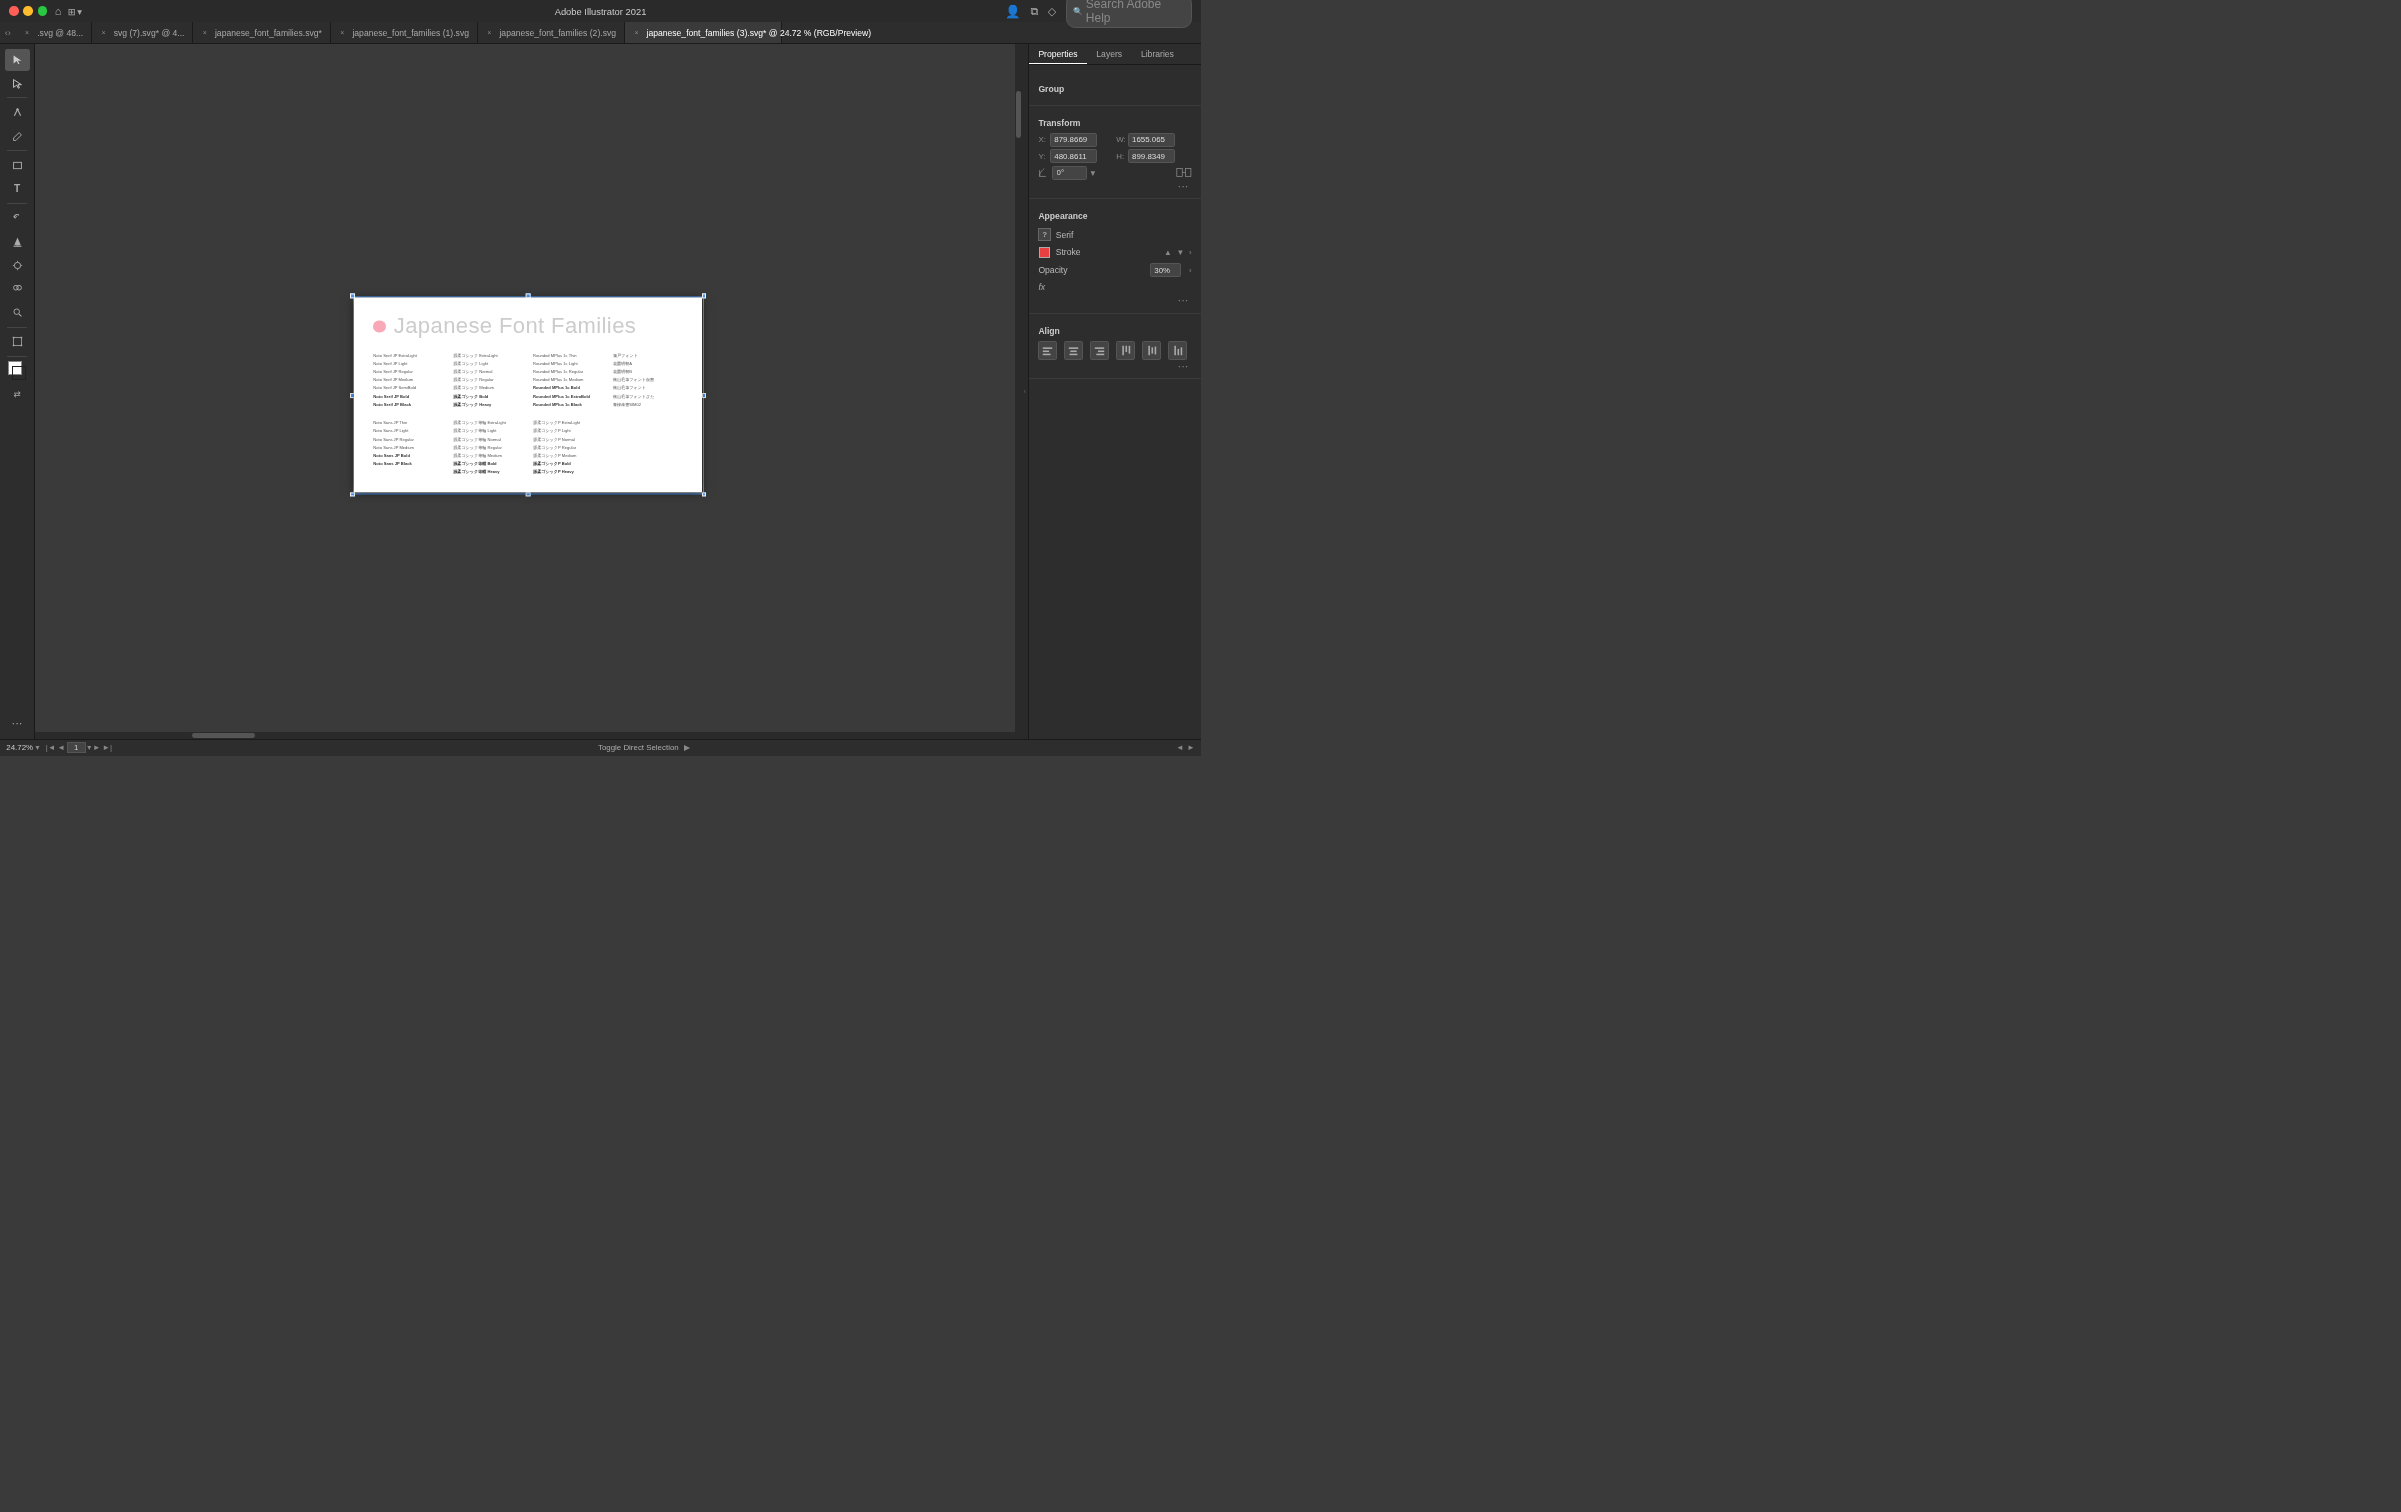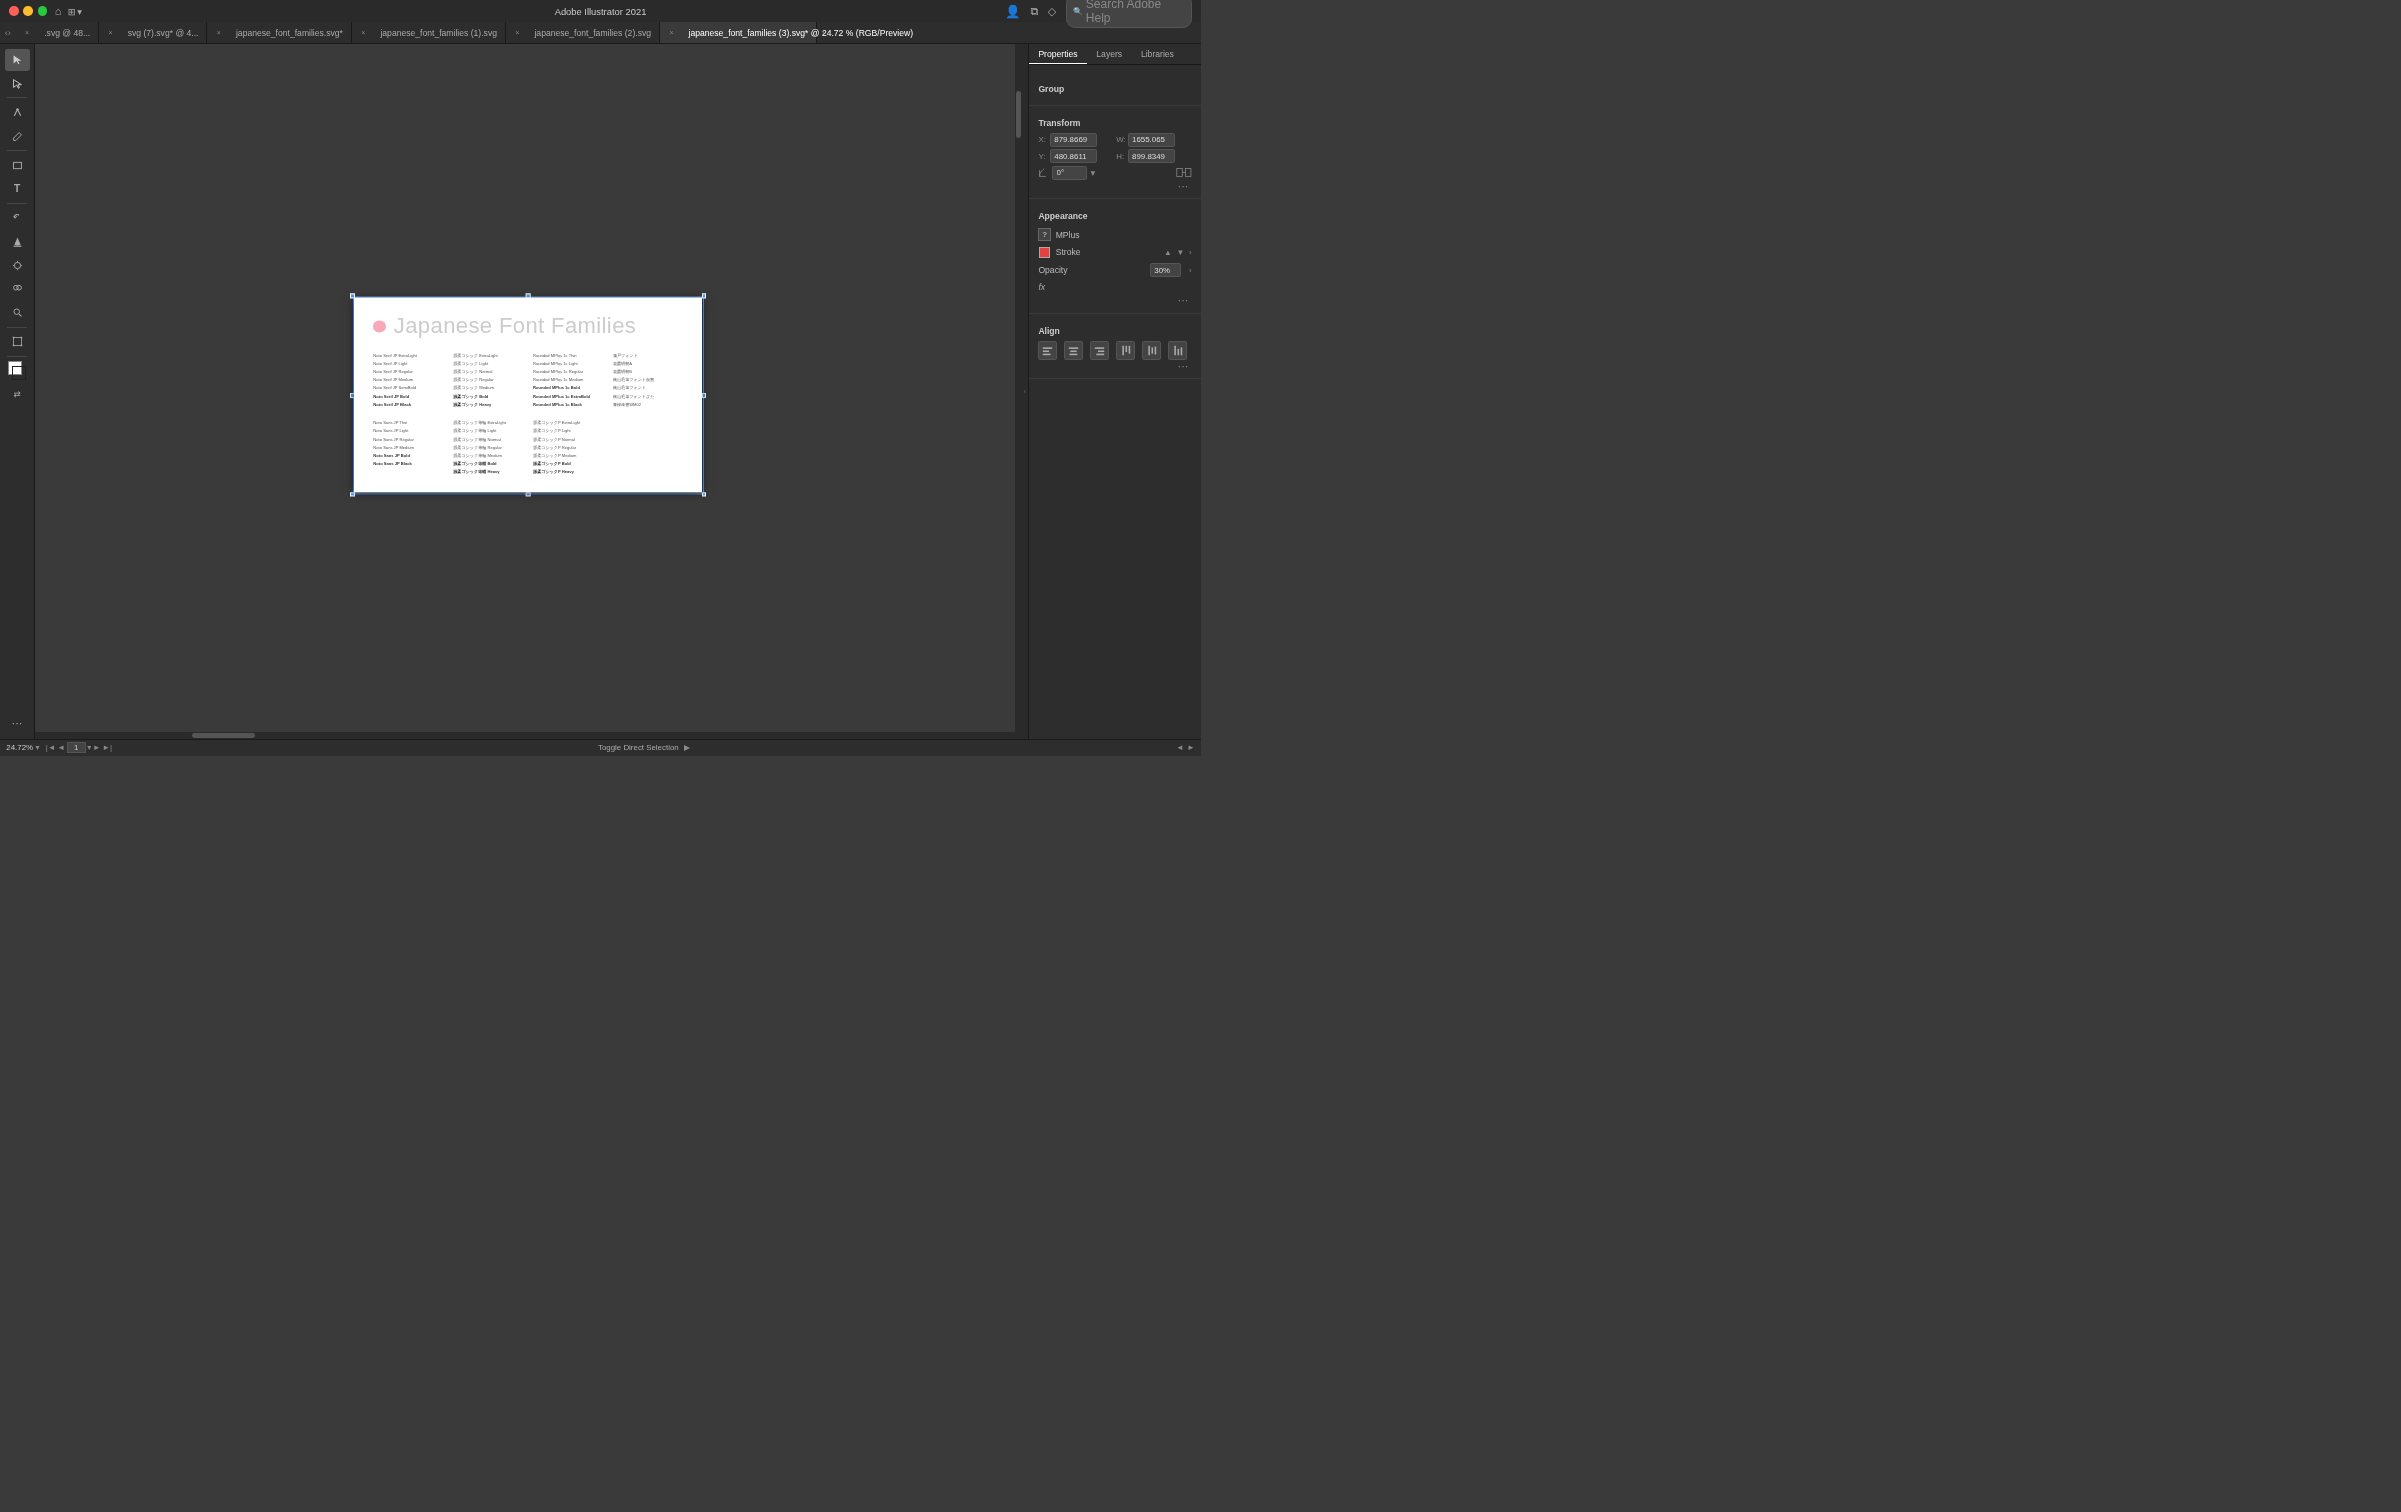--- a/index.html
+++ b/index.html
@@ -84,21 +84,21 @@
     }
     .tab {
       display: flex;
       align-items: center;
       padding: 0 7.9px;
       font-size: 8.6px;
       color: #aaa;
       border-right: 0.8px solid #1a1a1a;
       cursor: pointer;
       white-space: nowrap;
-      gap: 15px;
+      gap: 8px;
       max-width: 157px;
     }
     .tab.active {
       background: #3a3a3a;
       color: #fff;
     }
     .tab-close {
       font-size: 7px;
       color: #888;
       margin-left: 1.6px;
@@ -746,21 +746,21 @@
             <line x1="8" y1="7" x2="12" y2="7" stroke="#888" stroke-width="1"></line>
           </svg>
         </div>
         <div class="more-btn">···</div>
       </div>
 
       <div class="panel-section">
         <div class="section-title">Appearance</div>
         <div class="appearance-row">
           <div class="appear-icon" style="background:#444; border:0.8px solid #666; color:#aaa; font-size:7.9px; font-weight:bold;">?</div>
-          <span class="appear-label">MPlus</span>
+          <span class="appear-label">Serif</span>
         </div>
         <div class="appearance-row">
           <div class="appear-icon">
             <div class="stroke-swatch"></div>
           </div>
           <span class="appear-label">Stroke</span>
           <span style="color:#888; font-size:7.9px;">▲</span>
           <span style="color:#888; font-size:7.9px;">▼</span>
           <span style="color:#888; font-size:7.9px;">›</span>
         </div>

